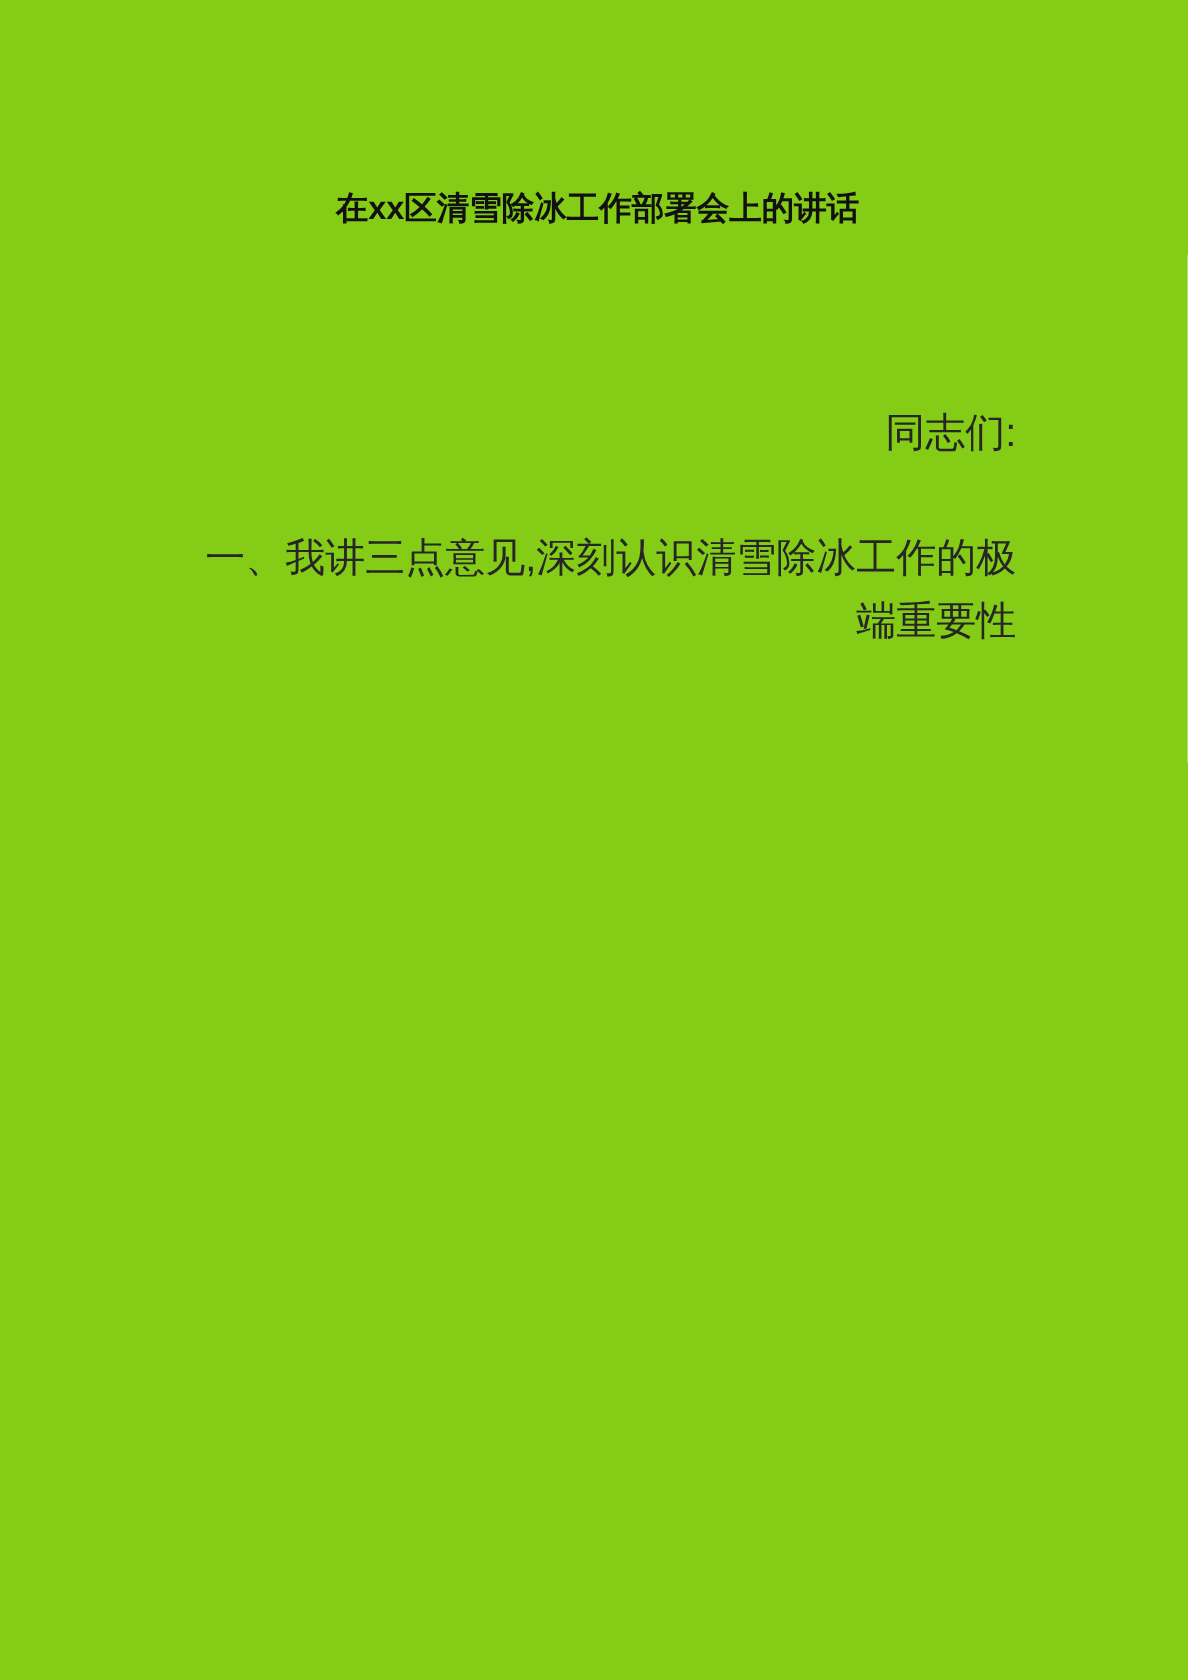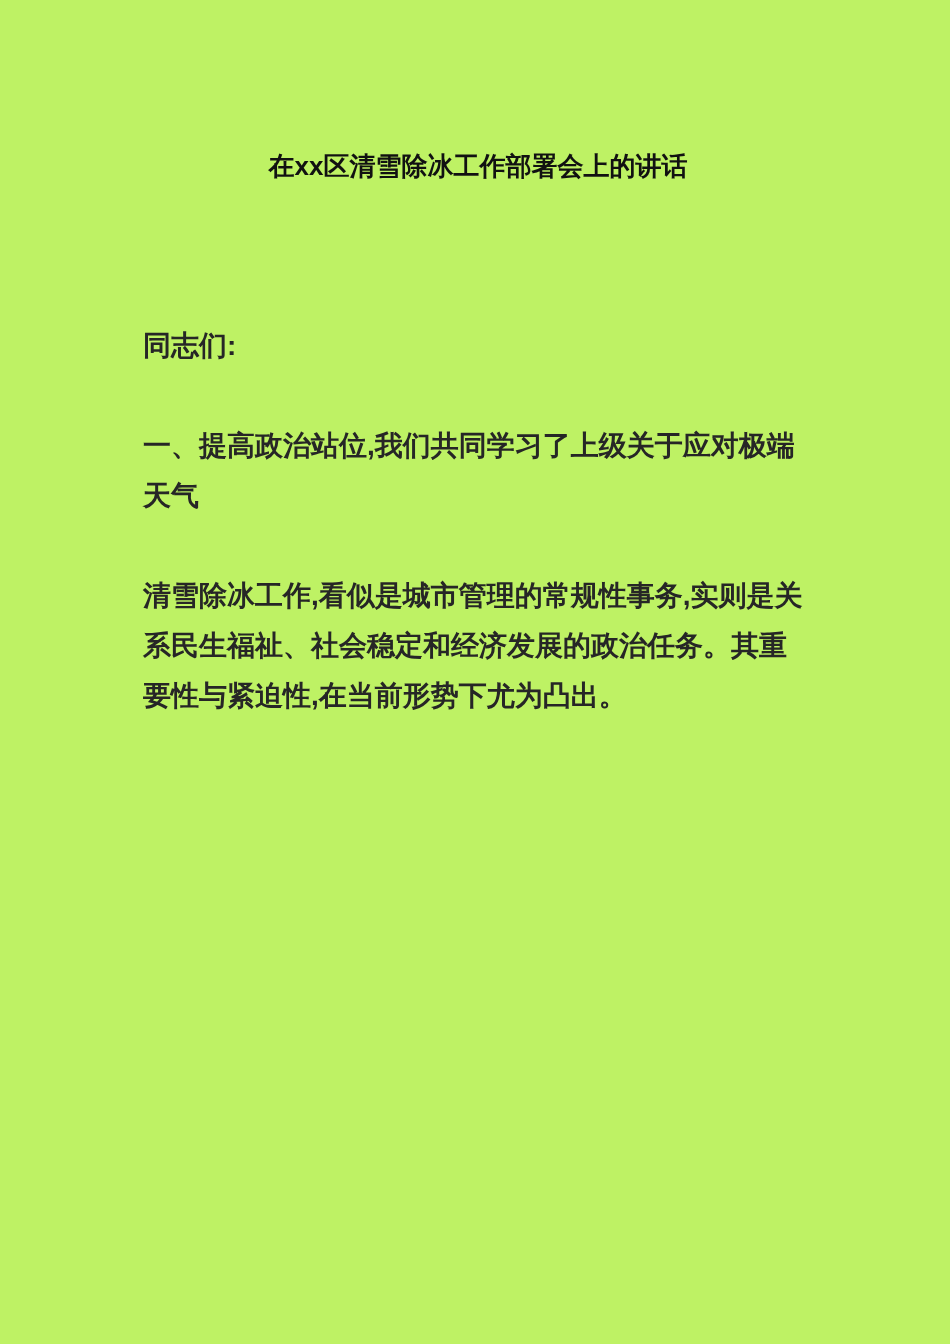--- a/index.html
+++ b/index.html
@@ -11,51 +11,50 @@
   body {
     width: 950px;
     height: 1344px;
     overflow: hidden;
     font-family: "Liberation Sans", "DejaVu Sans", sans-serif;
   }
   .page {
     box-sizing: border-box;
     width: 950px;
     height: 1344px;
-    background: #bef264;
+    background: #84cc16;
     padding: 141px 137px 0 143px;
     color: #262626;
   }
   .doc-title {
     margin: 0 0 130px 0;
     font-size: 26px;
     line-height: 50px;
     font-weight: 700;
     text-align: center;
     color: #111111;
     white-space: nowrap;
   }
   .doc-para,
   .doc-heading {
     margin: 0 0 50px 0;
-    font-size: 28px;
+    font-size: 32px;
     line-height: 50px;
-    font-weight: 700;
+    font-weight: 400;
     color: #262626;
-    text-align: left;
+    text-align: right;
     line-break: loose;
   }
 </style>
 </head>
 <body>
 
 <div class="page">
 
   <h1 class="doc-title">在xx区清雪除冰工作部署会上的讲话</h1>
 
   <p class="doc-para">同志们:</p>
 
 
-  <h2 class="doc-heading">一、提高政治站位,我们共同学习了上级关于应对极端天气</h2>
+  <h2 class="doc-heading">一、我讲三点意见,深刻认识清雪除冰工作的极端重要性</h2>
 
-  <p class="doc-para">清雪除冰工作,看似是城市管理的常规性事务,实则是关系民生福祉、社会稳定和经济发展的政治任务。其重要性与紧迫性,在当前形势下尤为凸出。</p>
 
 </div>
 
 </body></html>

